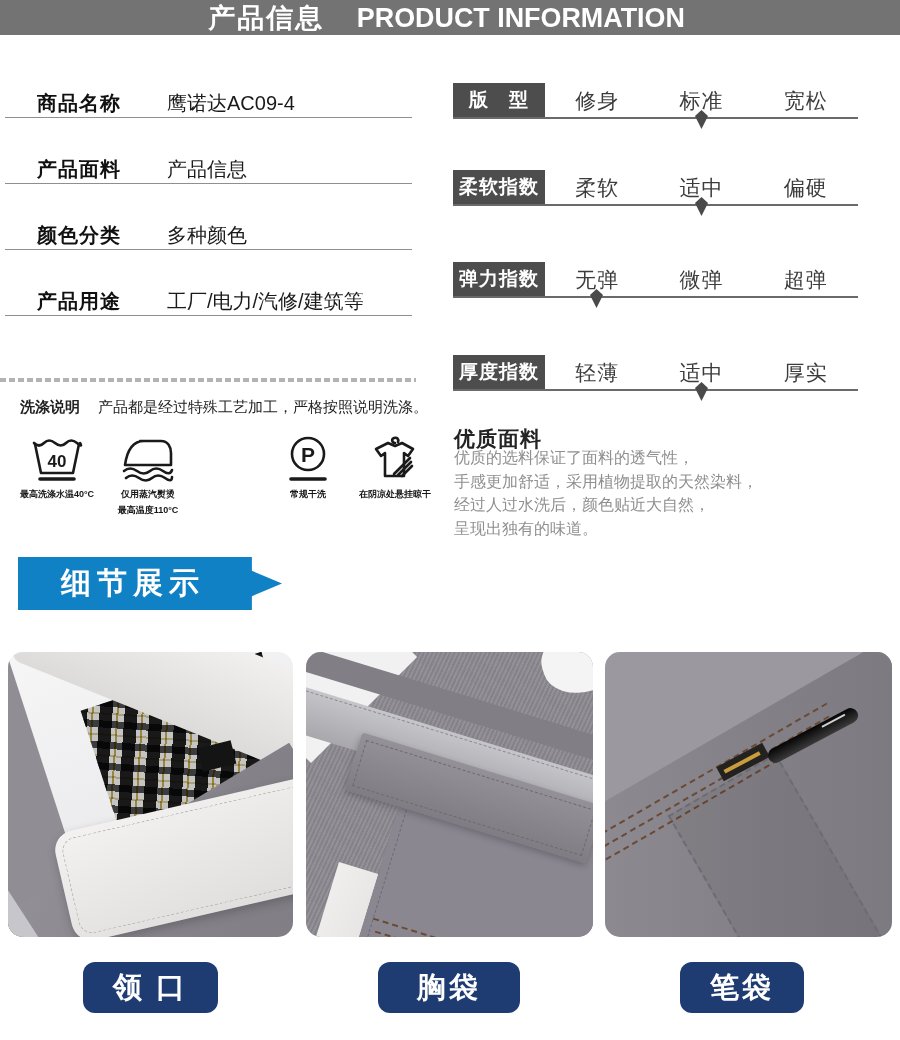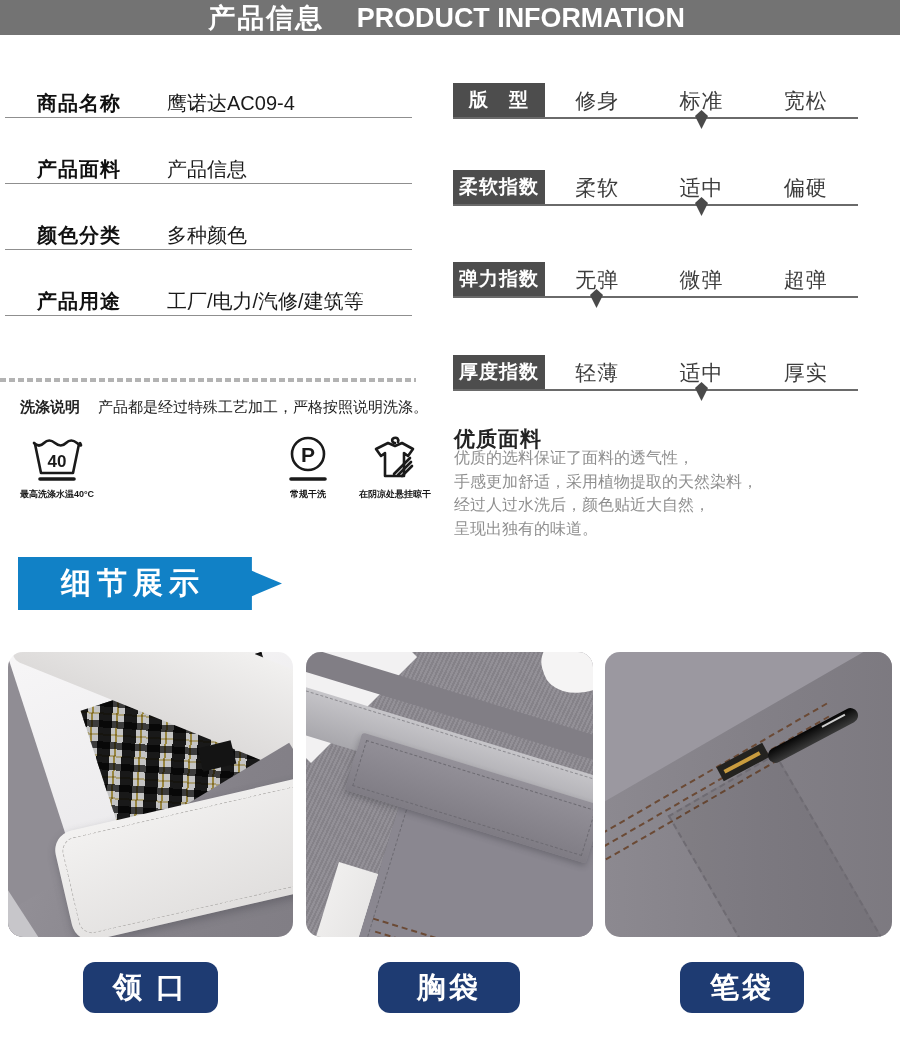--- a/index.html
+++ b/index.html
@@ -210,20 +210,29 @@
   <div class="care" id="care1">
     <svg width="52" height="50" viewBox="0 0 52 50">
       <path class="ln" d="M3 9 Q8 14 13 9 T24 9 T35 9 T46 9 49 9"></path>
       <path class="ln" d="M4 10 L10 39 L42 39 L48 10"></path>
       <text x="26" y="33" font-size="17" font-weight="bold" text-anchor="middle">40</text>
       <line class="thick" x1="9" y1="45" x2="43" y2="45"></line>
     </svg>
     <div class="cap">最高洗涤水温40°C</div>
     <div class="cap"></div>
   </div>
+  <div class="care" id="care2">
+    <svg width="56" height="50" viewBox="0 0 56 50">
+      <path class="ln" d="M20 7 H41 C48 7 51 13 51 19 V31 H5 C7 17 12 7 24 7 Z"></path>
+      <path class="ln" d="M4 37 Q10 32 17 37 T30 37 T43 37 T52 36"></path>
+      <path class="ln" d="M6 44 Q12 39 19 44 T32 44 T45 44 T52 43"></path>
+    </svg>
+    <div class="cap">仅用蒸汽熨烫</div>
+    <div class="cap">最高温度110°C</div>
+  </div>
   <div class="care" id="care4">
     <svg width="48" height="50" viewBox="0 0 48 50">
       <circle class="ln" cx="24" cy="20" r="16" stroke-width="3"></circle>
       <text x="24" y="28" font-size="21" font-weight="bold" text-anchor="middle">P</text>
       <line class="thick" x1="7" y1="45" x2="41" y2="45"></line>
     </svg>
     <div class="cap">常规干洗</div>
     <div class="cap"></div>
   </div>
   <div class="care" id="care5">

